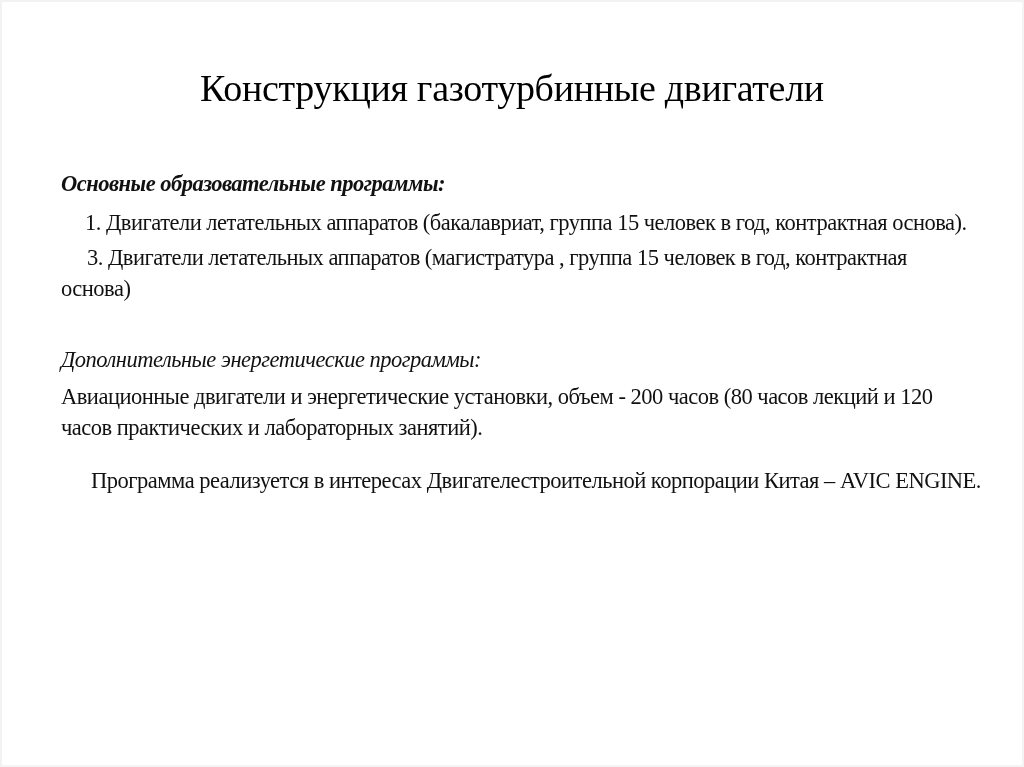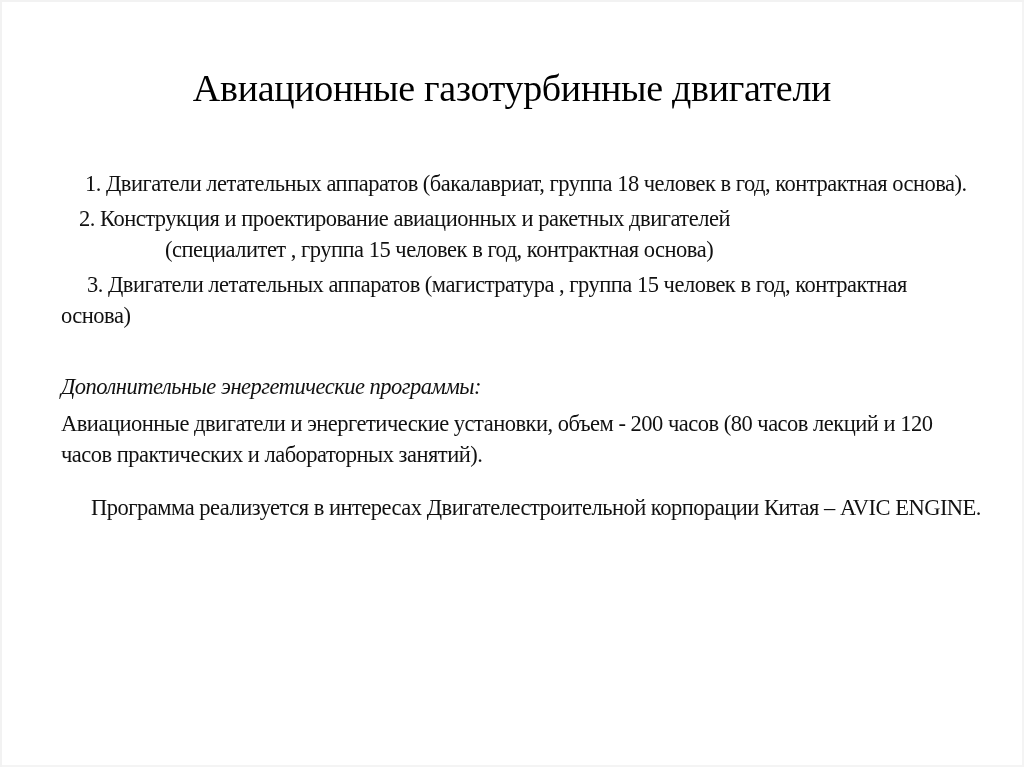--- a/index.html
+++ b/index.html
@@ -56,30 +56,27 @@
     .item1 { margin: 0 0 4px 0; text-indent: 24px; }
     .item2 { margin: 0 0 4px 0; padding-left: 18px; }
     .item2 .line2 { display: block; padding-left: 86px; }
     .item3 { margin: 0 0 40px 0; text-indent: 26px; }
     .extra { margin: 0 0 22px 0; }
   </style>
 </head>
 <body>
 
 <div class="slide">
-  <div class="title">Авиационные газотурбинные двигатели</div>
+  <div class="title">Конструкция газотурбинные двигатели</div>
 
   <div class="content">
+    <p class="heading-bold-italic">Основные образовательные программы:</p>
 
-    <p class="item1">1. Двигатели летательных аппаратов (бакалавриат, группа 18 человек в год, контрактная основа).</p>
+    <p class="item1">1. Двигатели летательных аппаратов (бакалавриат, группа 15 человек в год, контрактная основа).</p>
 
-    <p class="item2">
-      <span>2. Конструкция и проектирование авиационных и ракетных двигателей</span>
-      <span class="line2">(специалитет , группа 15 человек в год, контрактная основа)</span>
-    </p>
 
     <p class="item3">3.  Двигатели летательных аппаратов (магистратура , группа 15 человек в год, контрактная основа)</p>
 
     <p class="heading-italic">Дополнительные энергетические программы:</p>
 
     <p class="extra">Авиационные двигатели и энергетические установки,  объем - 200 часов (80 часов лекций  и 120 часов практических и лабораторных занятий).</p>
 
     <p class="para">Программа реализуется в интересах Двигателестроительной корпорации Китая – AVIC ENGINE.</p>
   </div>
 </div>

